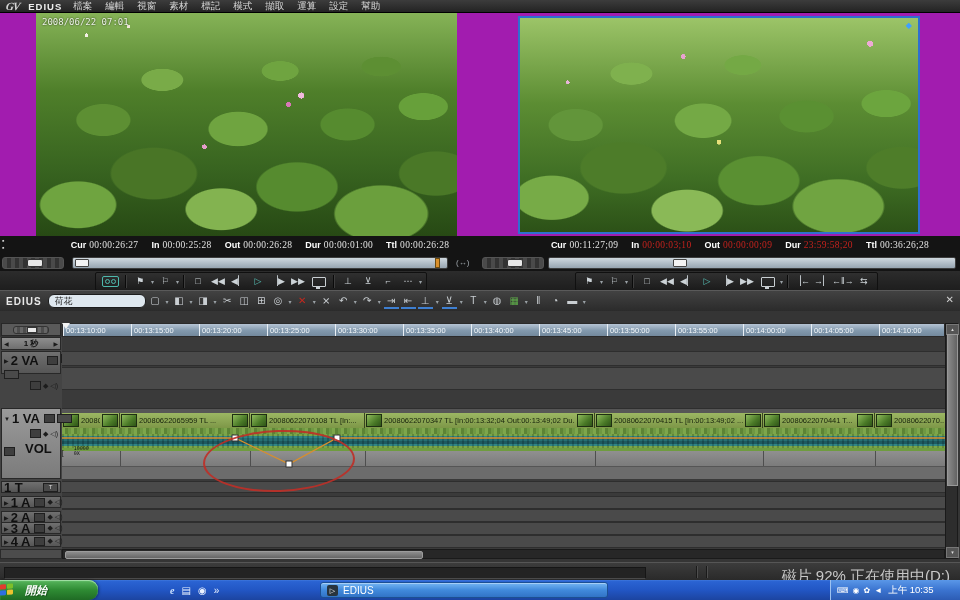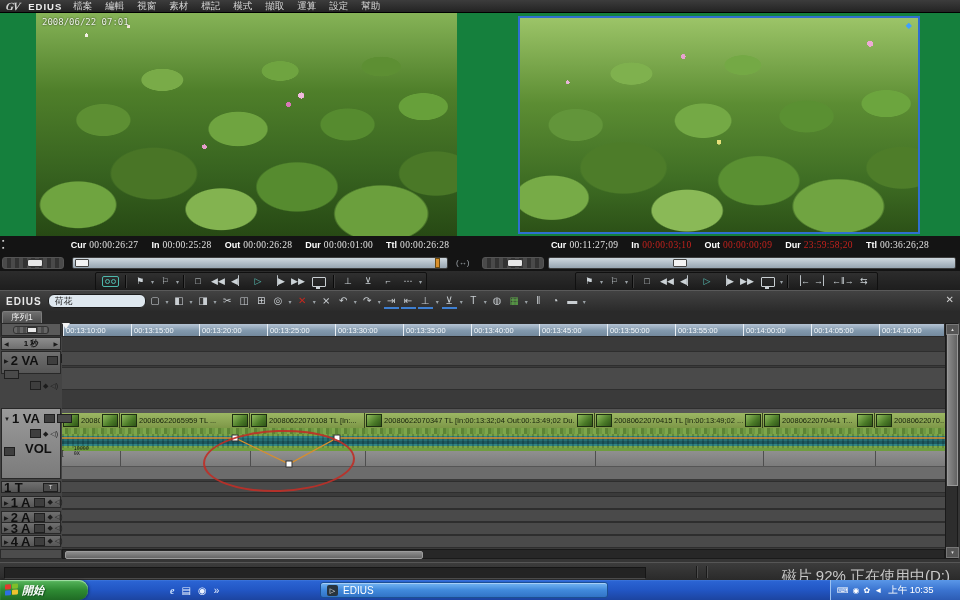--- a/index.html
+++ b/index.html
@@ -9,21 +9,21 @@
   
   .menubar{position:absolute;left:0;top:0;width:960px;height:13px;
     background:linear-gradient(#3c3c3c,#232323);display:flex;align-items:center;gap:9px;
     padding:0 6px;box-sizing:border-box;font-size:9.5px;border-bottom:1px solid #000;}
   .gvlogo{font-family:"Liberation Serif",serif;font-style:italic;font-weight:bold;color:#d5d5d5;
     font-size:11px;letter-spacing:-1px;transform:skewX(-8deg);}
   .appname{font-weight:bold;letter-spacing:1px;color:#ededed;}
   .menu-item{color:#d8d8d8;padding:0 2px;cursor:default;}
 
   
-  .monitors{position:absolute;left:0;top:13px;width:960px;height:223px;background:#15803d;}
+  .monitors{position:absolute;left:0;top:13px;width:960px;height:223px;background:#a21caf;}
   .video{position:absolute;overflow:hidden;}
   .v-left{left:36px;top:0;width:421px;height:223px;}
   .v-right{left:518px;top:3px;width:398px;height:214px;border:2px solid #2f6fd0;}
   .lotus-a{background:
     radial-gradient(circle 5px at 63% 37%, #f2bade 0 60%, #0000 62%),
     radial-gradient(circle 4px at 60% 41%, #d878b6 0 60%, #0000 62%),
     radial-gradient(circle 4px at 40% 60%, #e49cc9 0 60%, #0000 62%),
     radial-gradient(circle 3px at 12% 10%, #f5f0e6 0 60%, #0000 62%),
     radial-gradient(circle 3px at 22% 6%, #f0e8da 0 60%, #0000 62%),
     radial-gradient(ellipse 62px 38px at 10% 86%, #6fa440 0 60%, #0000 63%),
@@ -179,23 +179,23 @@
   .statusbar{position:absolute;left:0;top:271px;width:960px;height:18px;
     background:linear-gradient(#3c3c3c,#2a2a2a);border-top:1px solid #565656;box-sizing:border-box;}
   .statinset{position:absolute;left:4px;top:4px;width:640px;height:10px;background:#232323;
     border:1px solid #161616;border-bottom-color:#4a4a4a;}
   .statsep{position:absolute;top:3px;width:1px;height:12px;background:#1a1a1a;border-right:1px solid #4e4e4e;}
   .stattext{position:absolute;right:10px;top:4px;font-size:15px;color:#c9c9c9;}
 
   
   .taskbar{position:absolute;left:0;top:580px;width:960px;height:20px;
     background:linear-gradient(#3e77dd,#2a63d2 8%,#2256c4 50%,#1c44a0);}
-  .startbtn{position:absolute;left:0;top:0;width:88px;height:20px;border-radius:0 9px 9px 0;
+  .startbtn{position:absolute;left:0;top:0;width:98px;height:20px;border-radius:0 9px 9px 0;
     background:linear-gradient(#59b75e,#2e8b33 50%,#1f6b24);box-shadow:inset 0 1px 1px #a7e3aa,1px 0 3px rgba(0,0,0,.4);
-    display:flex;align-items:center;gap:4px;padding-left:5px;box-sizing:border-box;}
+    display:flex;align-items:center;gap:12px;box-sizing:border-box;}
   .xpflag{width:13px;height:12px;display:grid;grid-template-columns:6px 6px;grid-template-rows:5px 5px;gap:1px;transform:skewY(-6deg);}
   .xpflag i{border-radius:1px;}
   .xpflag i:nth-child(1){background:#e23b2e;}.xpflag i:nth-child(2){background:#7ebf2a;}
   .xpflag i:nth-child(3){background:#2e6fe2;}.xpflag i:nth-child(4){background:#ecc32f;}
   .startlbl{font-weight:bold;font-style:italic;font-size:11px;color:#fff;text-shadow:1px 1px 1px #14501a;}
   .qlaunch{position:absolute;left:170px;top:0;height:20px;display:flex;align-items:center;gap:7px;
     font-size:10px;color:#eaf2ff;}
   .qlaunch .e{font-family:"Liberation Serif",serif;font-weight:bold;font-style:italic;color:#cfe4ff;}
   .taskbtn{position:absolute;left:320px;top:2px;width:288px;height:16px;
     background:linear-gradient(#76b6f4,#418adc 50%,#3173c6);border:1px solid #1c4f93;border-radius:3px;
@@ -379,23 +379,20 @@
       <span class="ticon">◍</span>
       <span class="ticon" style="color:#5fae4a">▦</span>
       <span class="caret">▾</span>
       <span class="ticon">‖</span>
       <span class="ticon">◔</span>
       <span class="ticon">▬</span>
       <span class="caret">▾</span>
       <span class="tclose">✕</span>
     </div>
 
-    <div class="tabrow">
-      <span class="seqtab">序列1</span>
-    </div>
 
     <div class="ruler">
       <span class="rtick">00:13:10:00</span>
       <span class="rtick">00:13:15:00</span>
       <span class="rtick">00:13:20:00</span>
       <span class="rtick">00:13:25:00</span>
       <span class="rtick">00:13:30:00</span>
       <span class="rtick">00:13:35:00</span>
       <span class="rtick">00:13:40:00</span>
       <span class="rtick">00:13:45:00</span>

